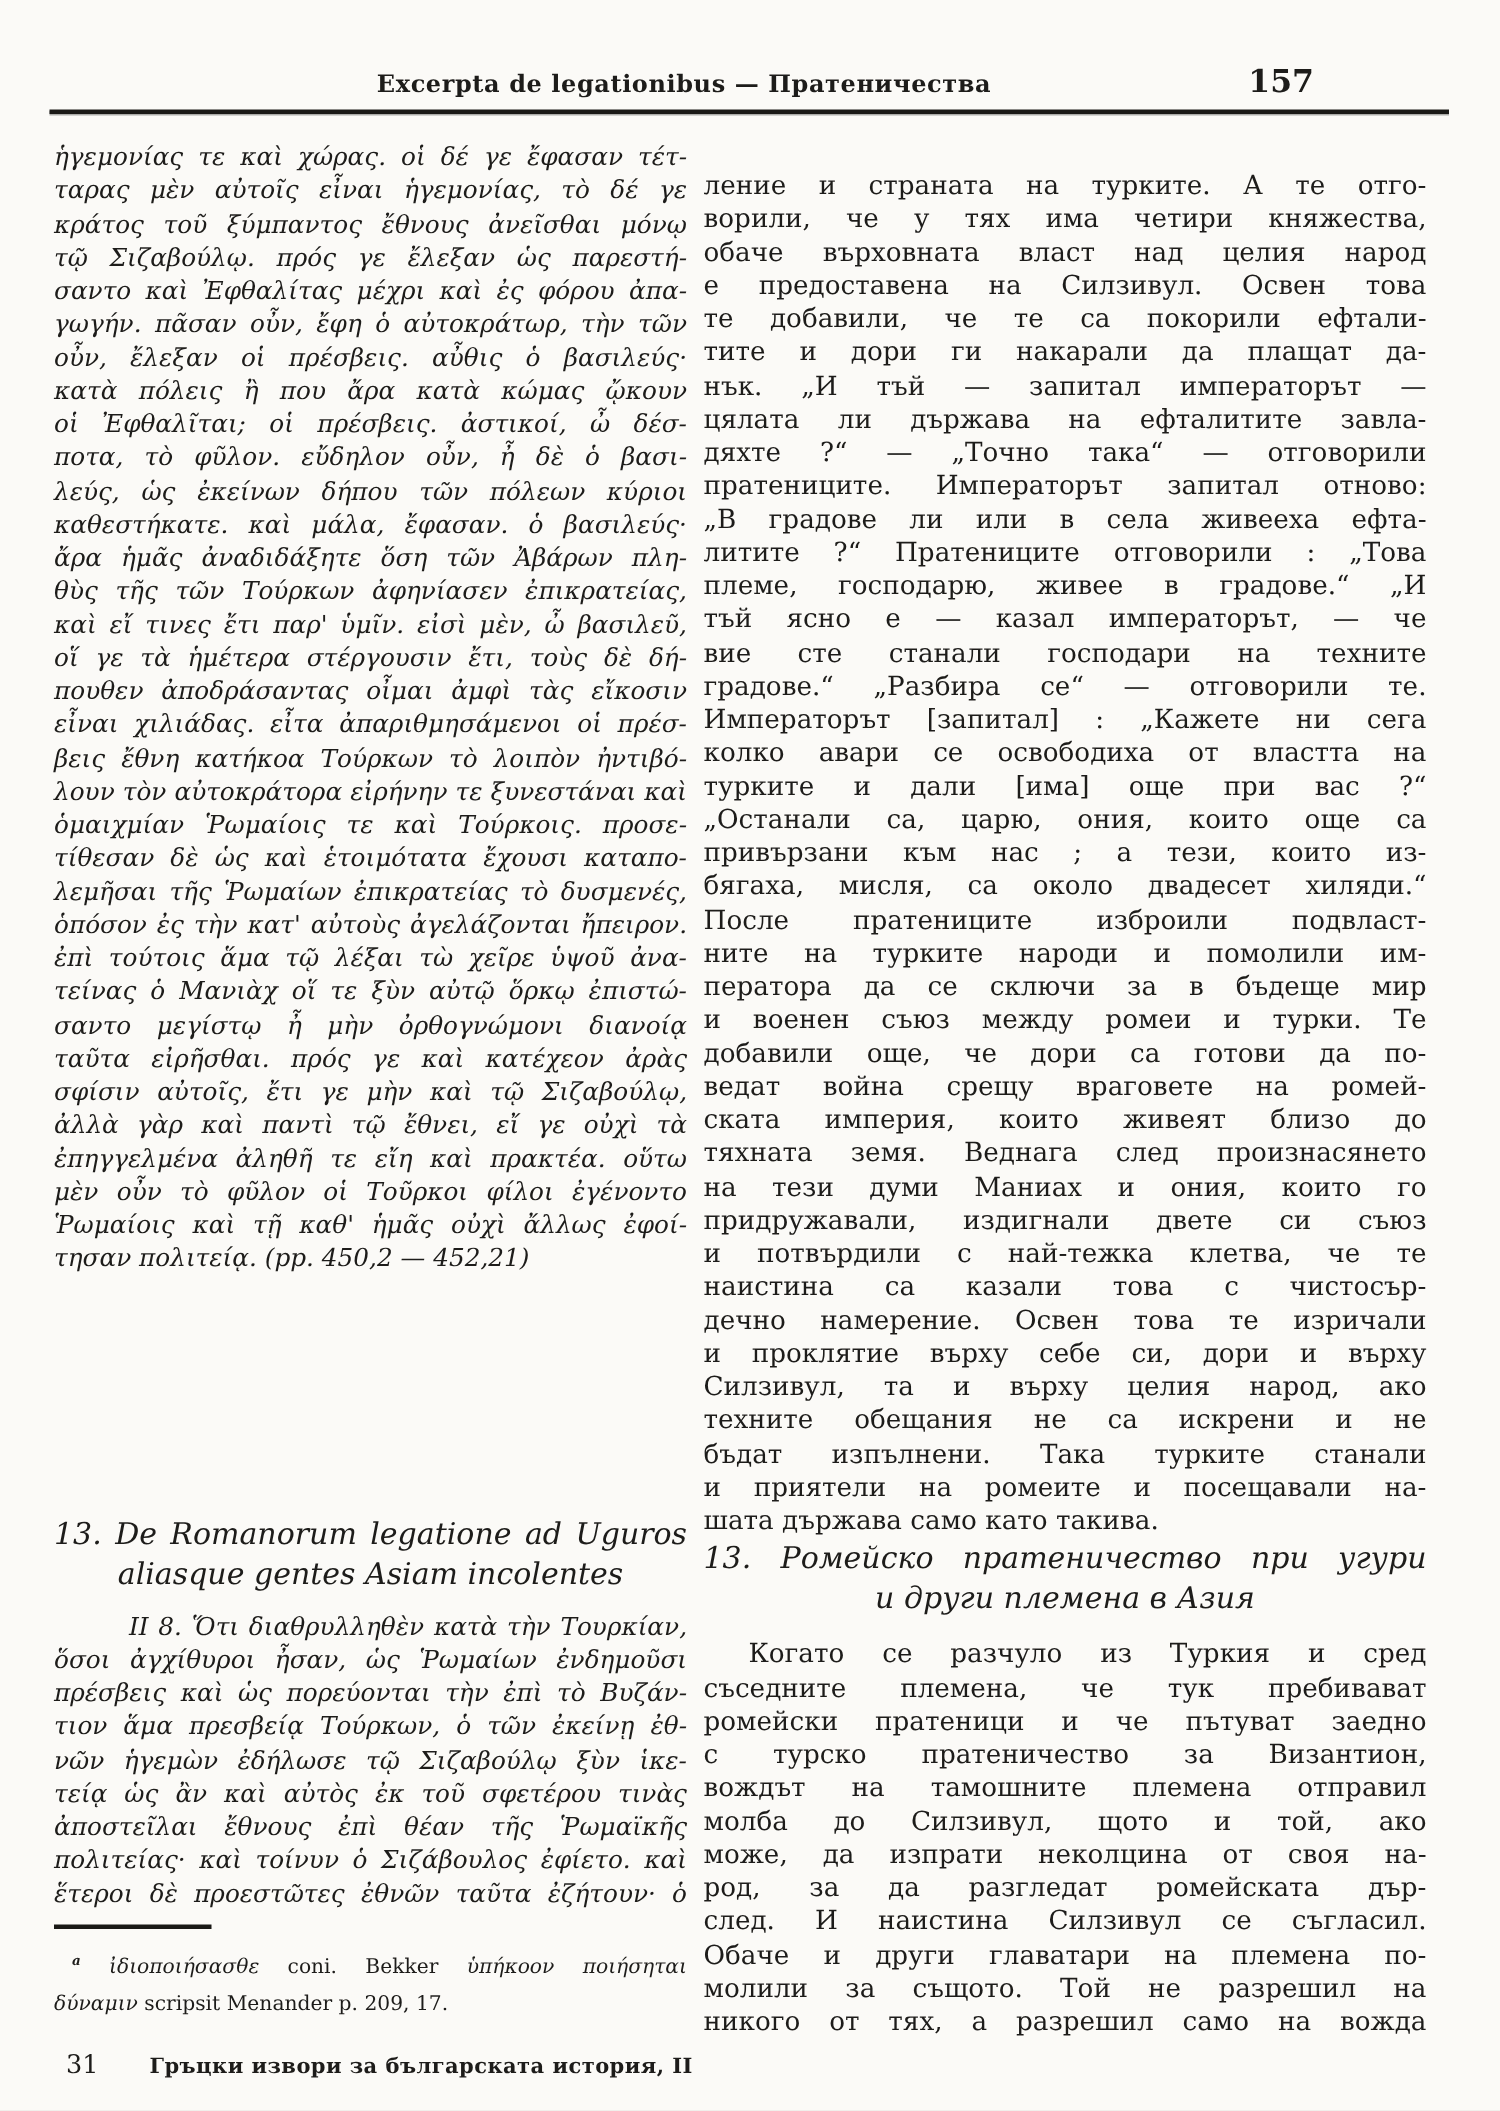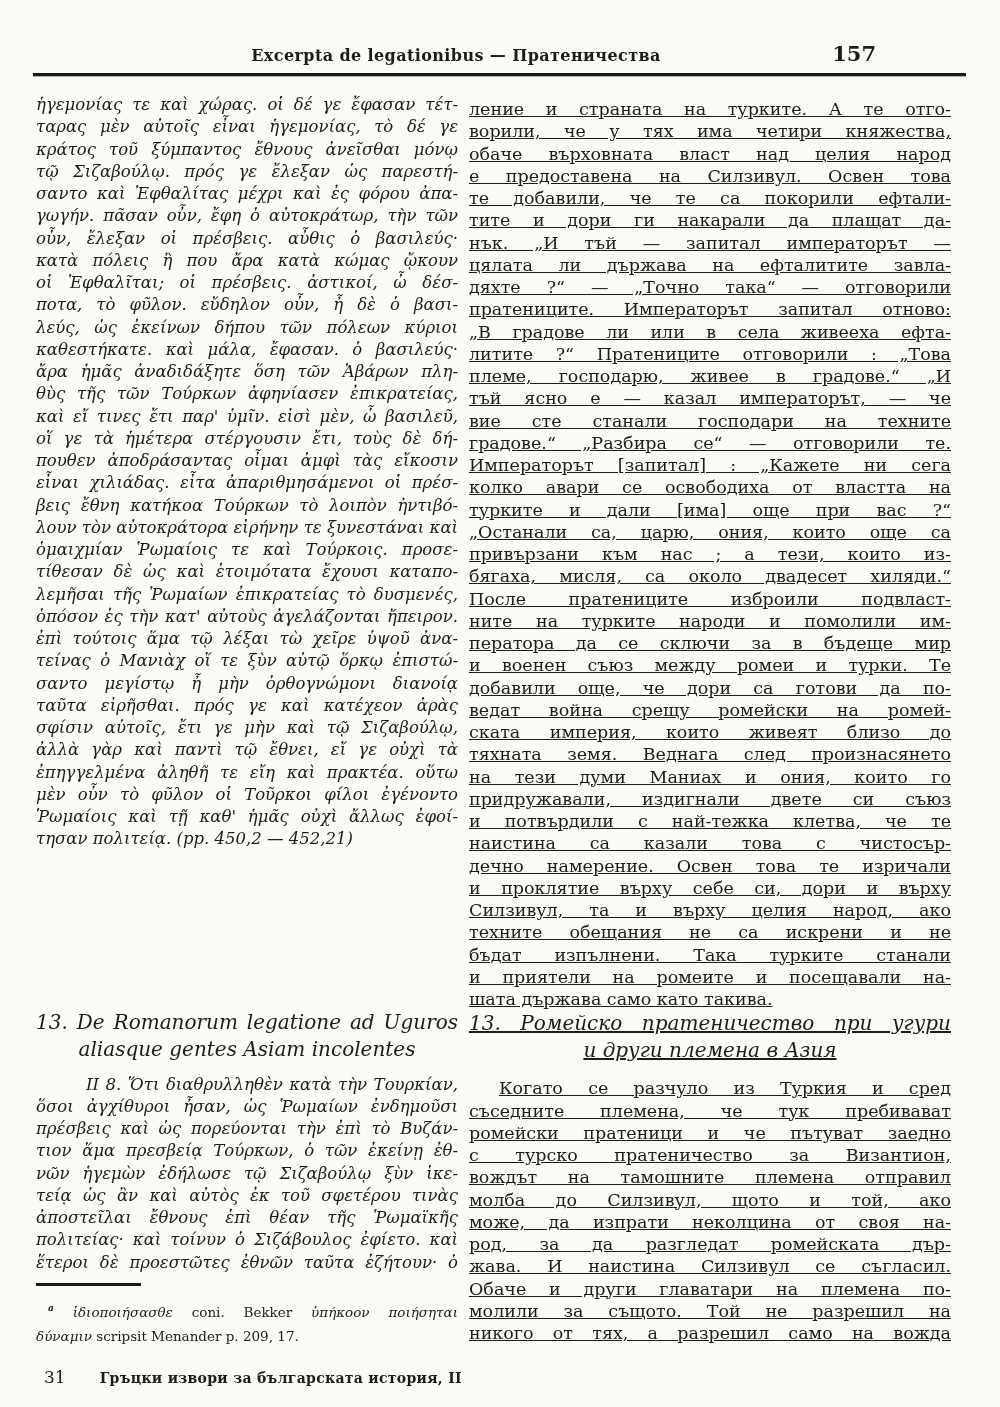--- a/index.html
+++ b/index.html
@@ -27,21 +27,21 @@
     font-size:21px;font-weight:bold;
   }
   .header-rule{
     position:absolute;top:73px;left:33px;width:933px;height:3px;
     background:#1a1916;
     box-shadow:0 1px 0 rgba(26,25,22,.35);
   }
   
   .col{position:absolute;}
   .col.left{left:36px;top:94px;width:422px;}
-  .col.right{left:469px;top:98px;width:482px;text-decoration:underline;}
+  .col.right{left:469px;top:113px;width:482px;}
   .para{margin:0;}
   .tline{
     text-align:justify;
     text-align-last:justify;
     white-space:normal;
     height:22.25px;
     line-height:22.25px;
     overflow:visible;
   }
   .no-last-justify .tline:last-child{text-align-last:left;}
@@ -170,21 +170,21 @@
         <div class="tline">колко авари се освободиха от властта на</div>
         <div class="tline">турките и дали [има] още при вас ?“</div>
         <div class="tline">„Останали са, царю, ония, които още са</div>
         <div class="tline">привързани към нас ; а тези, които из-</div>
         <div class="tline">бягаха, мисля, са около двадесет хиляди.“</div>
         <div class="tline">После пратениците изброили подвласт-</div>
         <div class="tline">ните на турките народи и помолили им-</div>
         <div class="tline">ператора да се сключи за в бъдеще мир</div>
         <div class="tline">и военен съюз между ромеи и турки. Те</div>
         <div class="tline">добавили още, че дори са готови да по-</div>
-        <div class="tline">ведат война срещу ромейски на ромей-</div>
+        <div class="tline">ведат война срещу враговете на ромей-</div>
         <div class="tline">ската империя, които живеят близо до</div>
         <div class="tline">тяхната земя. Веднага след произнасянето</div>
         <div class="tline">на тези думи Маниах и ония, които го</div>
         <div class="tline">придружавали, издигнали двете си съюз</div>
         <div class="tline">и потвърдили с най-тежка клетва, че те</div>
         <div class="tline">наистина са казали това с чистосър-</div>
         <div class="tline">дечно намерение. Освен това те изричали</div>
         <div class="tline">и проклятие върху себе си, дори и върху</div>
         <div class="tline">Силзивул, та и върху целия народ, ако</div>
         <div class="tline">техните обещания не са искрени и не</div>
@@ -200,21 +200,21 @@
 
     <div class="para para2 cyr ind-30">
         <div class="tline">Когато се разчуло из Туркия и сред</div>
         <div class="tline">съседните племена, че тук пребивават</div>
         <div class="tline">ромейски пратеници и че пътуват заедно</div>
         <div class="tline">с турско пратеничество за Византион,</div>
         <div class="tline">вождът на тамошните племена отправил</div>
         <div class="tline">молба до Силзивул, щото и той, ако</div>
         <div class="tline">може, да изпрати неколцина от своя на-</div>
         <div class="tline">род, за да разгледат ромейската дър-</div>
-        <div class="tline">жава. И наистина Силзивул се съгласил.</div>
+        <div class="tline">след. И наистина Силзивул се съгласил.</div>
         <div class="tline">Обаче и други главатари на племена по-</div>
         <div class="tline">молили за същото. Той не разрешил на</div>
         <div class="tline">никого от тях, а разрешил само на вожда</div>
       </div>
   </div>
 
   <div class="footer">
     <span class="sig">31</span>
     <span class="series">Гръцки извори за българската история, II</span>
   </div>

